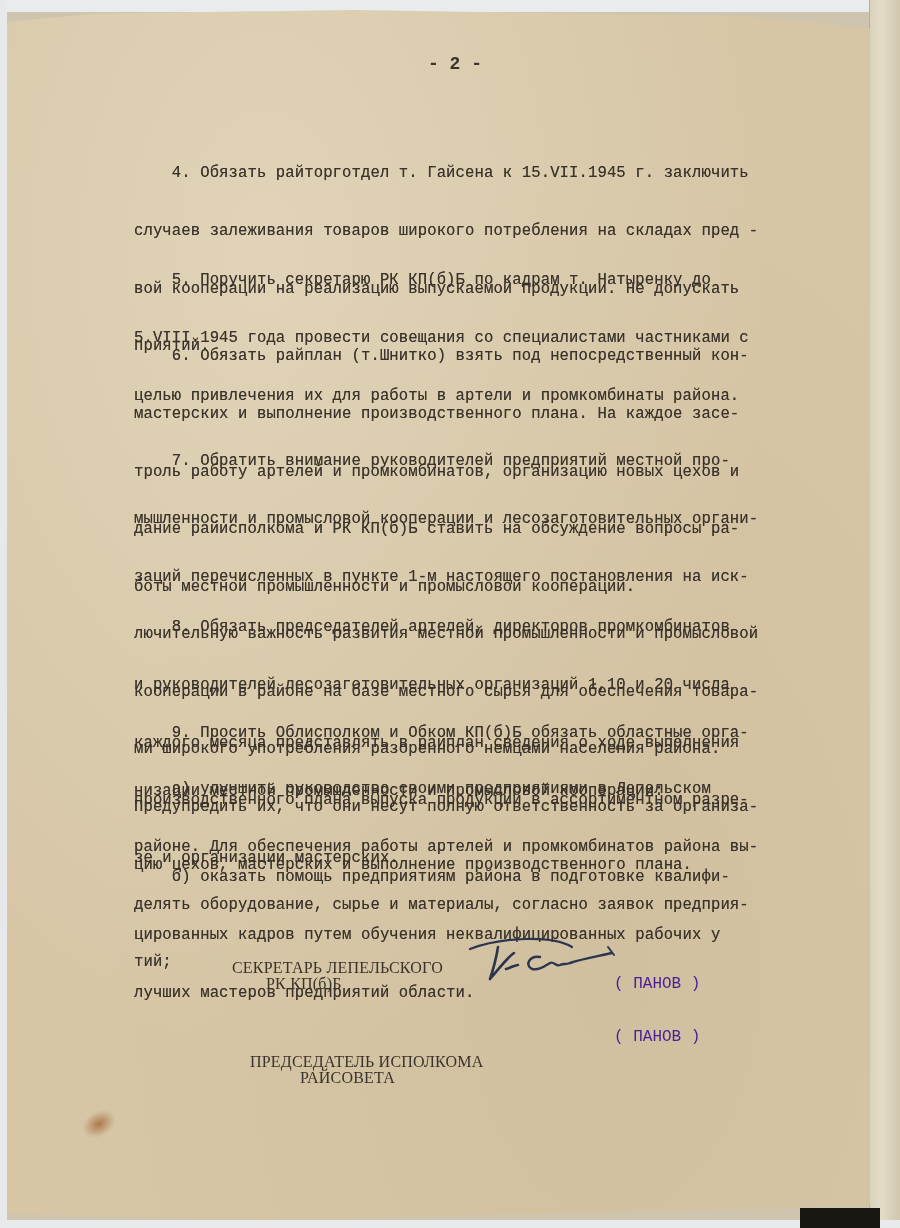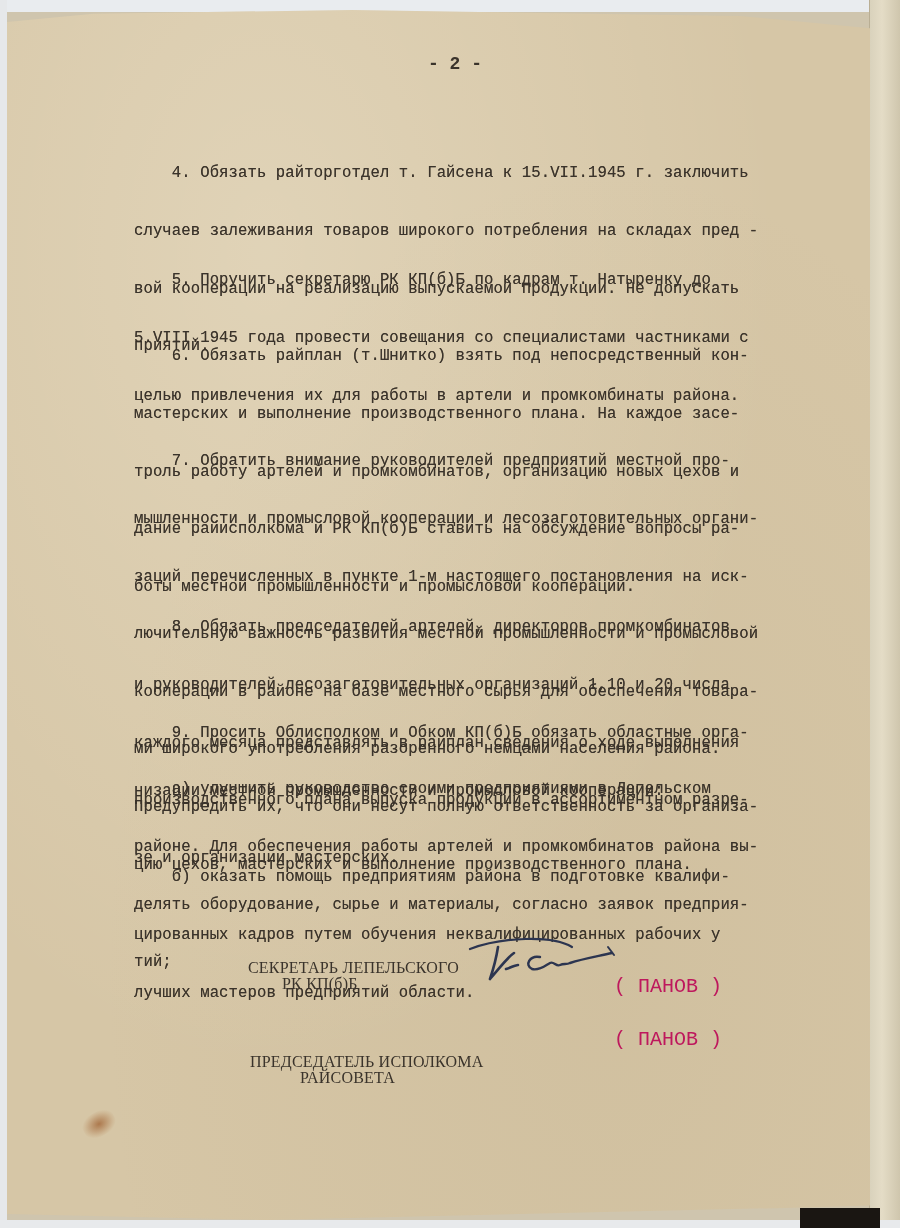--- a/index.html
+++ b/index.html
@@ -54,21 +54,21 @@
     position: absolute; left: 428px; top: 54px;
     font-family: "Liberation Mono", monospace; font-size: 18px; color: #3a332b;
     font-weight: bold;
   }
   .para { position: absolute; left: 0; width: 700px; white-space: pre; }
   .line { display: block; height: 19.2px; }
   .signature-block {
     position: absolute; font-family: "Liberation Serif", serif; color: #3a332b;
     font-size: 16px; line-height: 16px; letter-spacing: 0.2px;
   }
-  .sig-name { position: absolute; font-family: "Liberation Mono", monospace; color: #be185d; font-size: 20px; }
+  .sig-name { position: absolute; font-family: "Liberation Mono", monospace; color: #4c1d95; font-size: 16px; }
   .signature-svg { position: absolute; left: 462px; top: 935px; }
 </style>
 </head>
 <body>
 
 <div class="top-strip"></div>
 <div class="left-strip"></div>
 <div class="right-board"></div>
 
 <div class="page"></div>
@@ -132,21 +132,21 @@
     <span class="line">тий;</span>
   </div>
 
   <div class="para" style="top:830px">
     <span class="line">    б) оказать помощь предприятиям района в подготовке квалифи-</span>
     <span class="line">цированных кадров путем обучения неквалифицированных рабочих у</span>
     <span class="line">лучших мастеров предприятий области.</span>
   </div>
 </div>
 
-<div class="signature-block" style="left:248px; top:960px">
+<div class="signature-block" style="left:232px; top:960px">
   <div>СЕКРЕТАРЬ ЛЕПЕЛЬСКОГО</div>
   <div style="padding-left:34px">РК КП(б)Б</div>
 </div>
 <div class="sig-name" style="left:614px; top:975px">( ПАНОВ )</div>
 
 <svg class="signature-svg" width="170" height="60" viewBox="0 0 170 60">
   <path d="M8 14 C 40 2, 90 0, 110 12" fill="none" stroke="#2c3550" stroke-width="2.2" stroke-linecap="round"></path>
   <path d="M36 12 C 34 25, 30 38, 28 44 M28 44 C 40 30, 46 22, 52 18 M44 34 C 50 32, 54 30, 56 30" fill="none" stroke="#2c3550" stroke-width="2.6" stroke-linecap="round"></path>
   <path d="M78 22 C 68 20, 62 30, 70 34 C 78 36, 84 30, 88 28 C 92 26, 94 32, 98 30 C 102 28, 104 30, 108 28 C 120 24, 132 22, 150 18" fill="none" stroke="#2c3550" stroke-width="2.4" stroke-linecap="round"></path>
   <path d="M146 12 L152 20" fill="none" stroke="#2c3550" stroke-width="2" stroke-linecap="round"></path>

